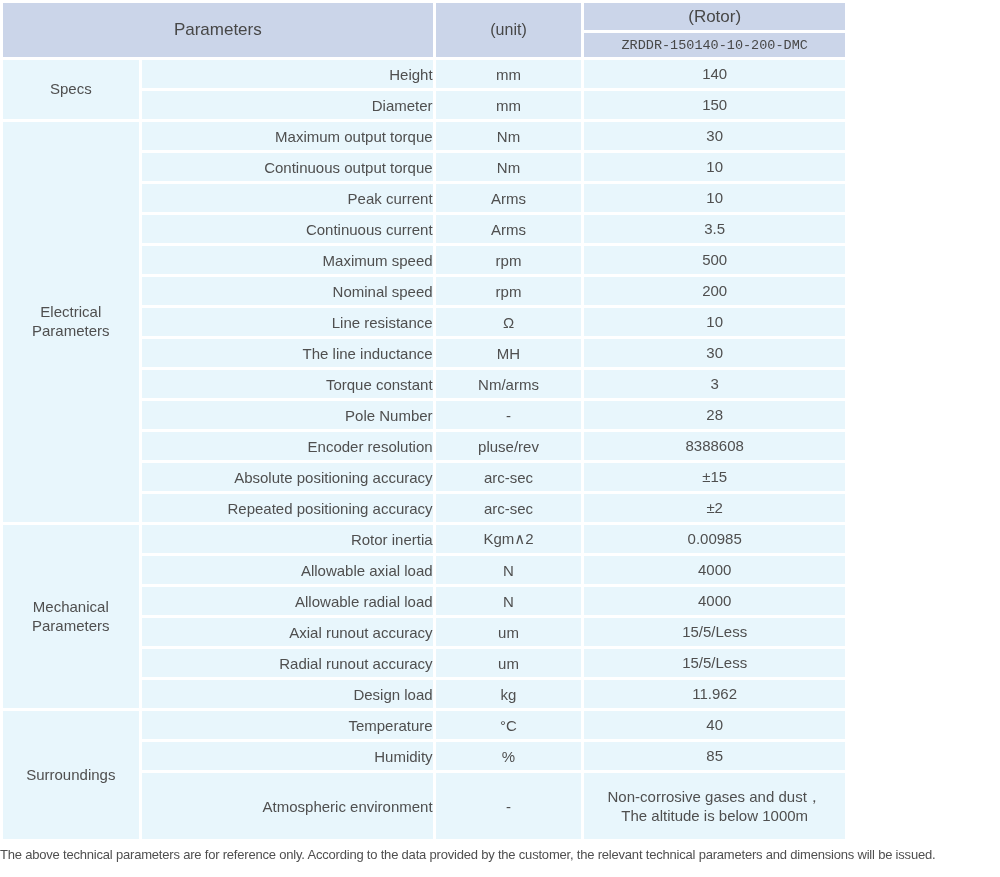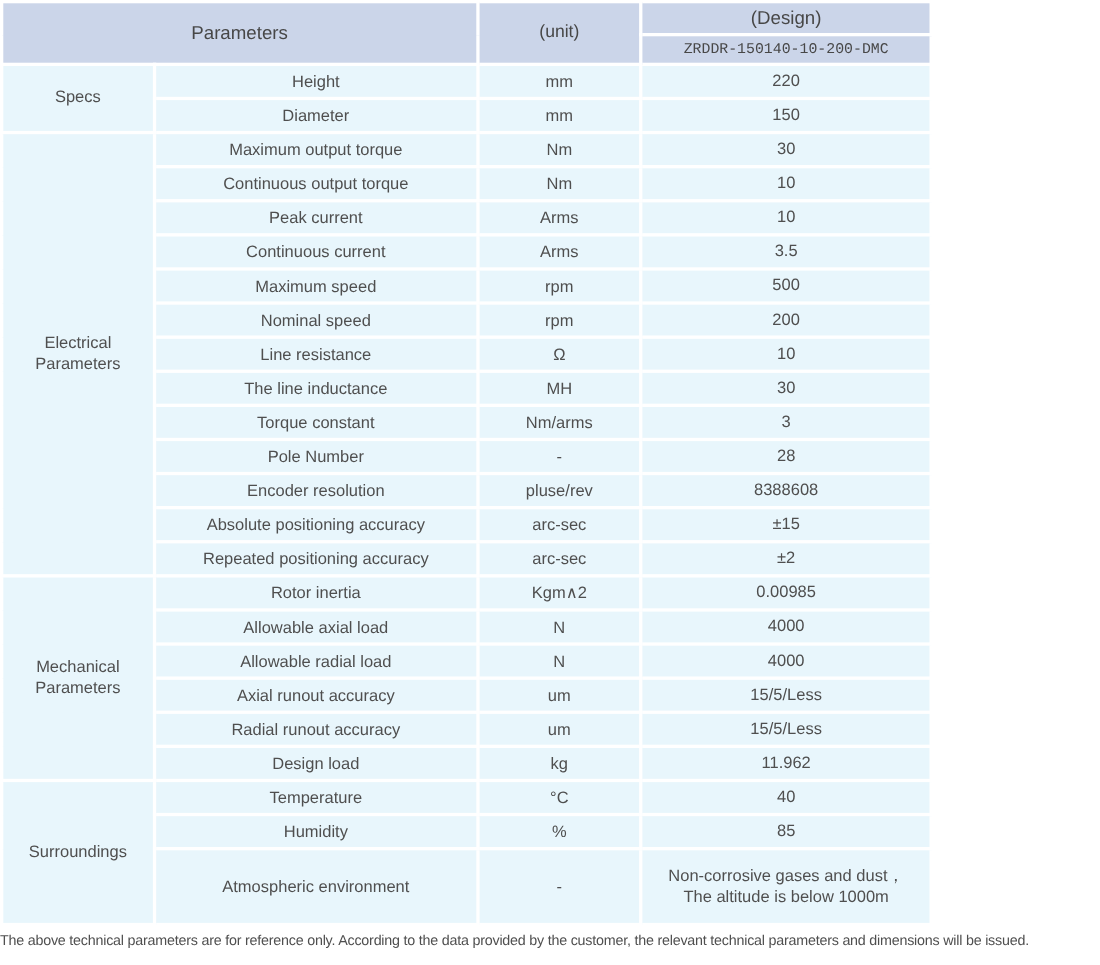--- a/index.html
+++ b/index.html
@@ -43,21 +43,21 @@
     font-size:15px;
     height:28px;
     text-align:center;
   }
   tbody tr.tall td{height:66px;}
   td.cat-cell{
     white-space:pre-line;
     line-height:1.25;
   }
   td.param-cell{
-    text-align:center;
+    text-align:right;
     padding-left:26px;
   }
   td.value-cell{
     white-space:pre-line;
     line-height:1.3;
   }
   .footnote{
     margin-top:5px;
     font-size:13px;
     letter-spacing:-0.2px;
@@ -73,32 +73,32 @@
   <colgroup>
     <col style="width:16.4%">
     <col style="width:34.8%">
     <col style="width:17.6%">
     <col style="width:31.2%">
   </colgroup>
   <thead>
     <tr>
       <th class="parameters-h" rowspan="2" colspan="2">Parameters</th>
       <th class="unit-h" rowspan="2">(unit)</th>
-      <th class="model-h">(Design)</th>
+      <th class="model-h">(Rotor)</th>
     </tr>
     <tr>
       <th class="model-v">ZRDDR-150140-10-200-DMC</th>
     </tr>
   </thead>
   <tbody id="spec-table-body">
       <tr>
         <td class="cat-cell" rowspan="2">Specs</td>
     <td class="param-cell">Height</td>
     <td class="unit-cell">mm</td>
-    <td class="value-cell">220</td>
+    <td class="value-cell">140</td>
   </tr>
       <tr>
     <td class="param-cell">Diameter</td>
     <td class="unit-cell">mm</td>
     <td class="value-cell">150</td>
   </tr>
       <tr>
         <td class="cat-cell" rowspan="13">Electrical
 Parameters</td>
     <td class="param-cell">Maximum output torque</td>

